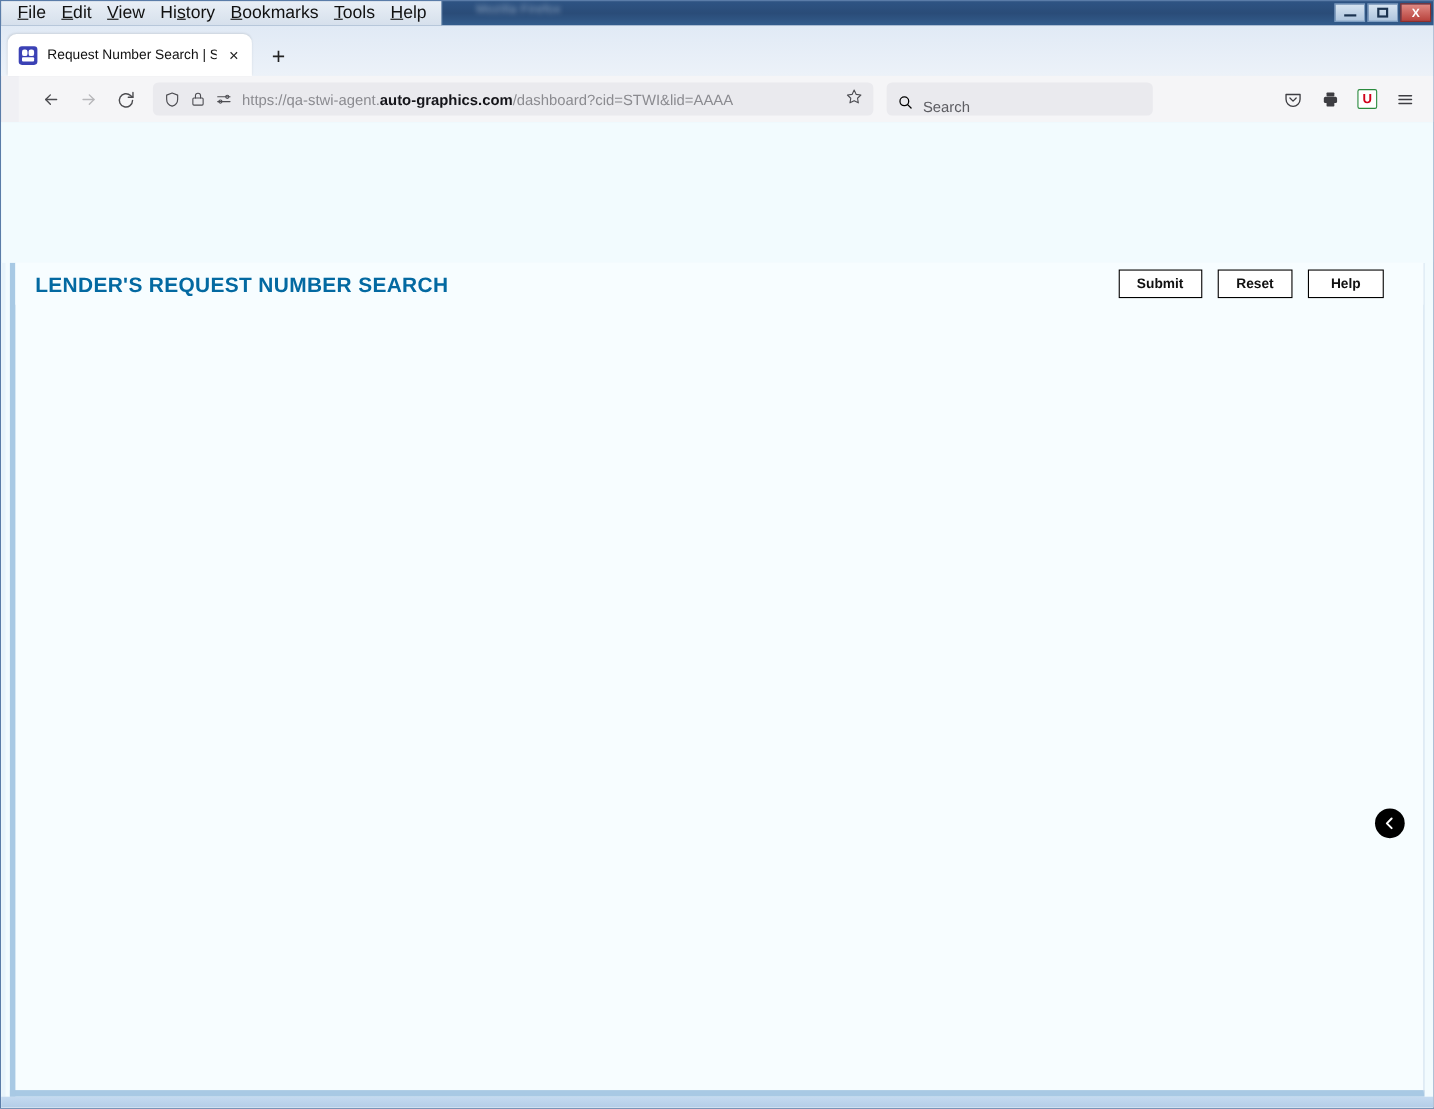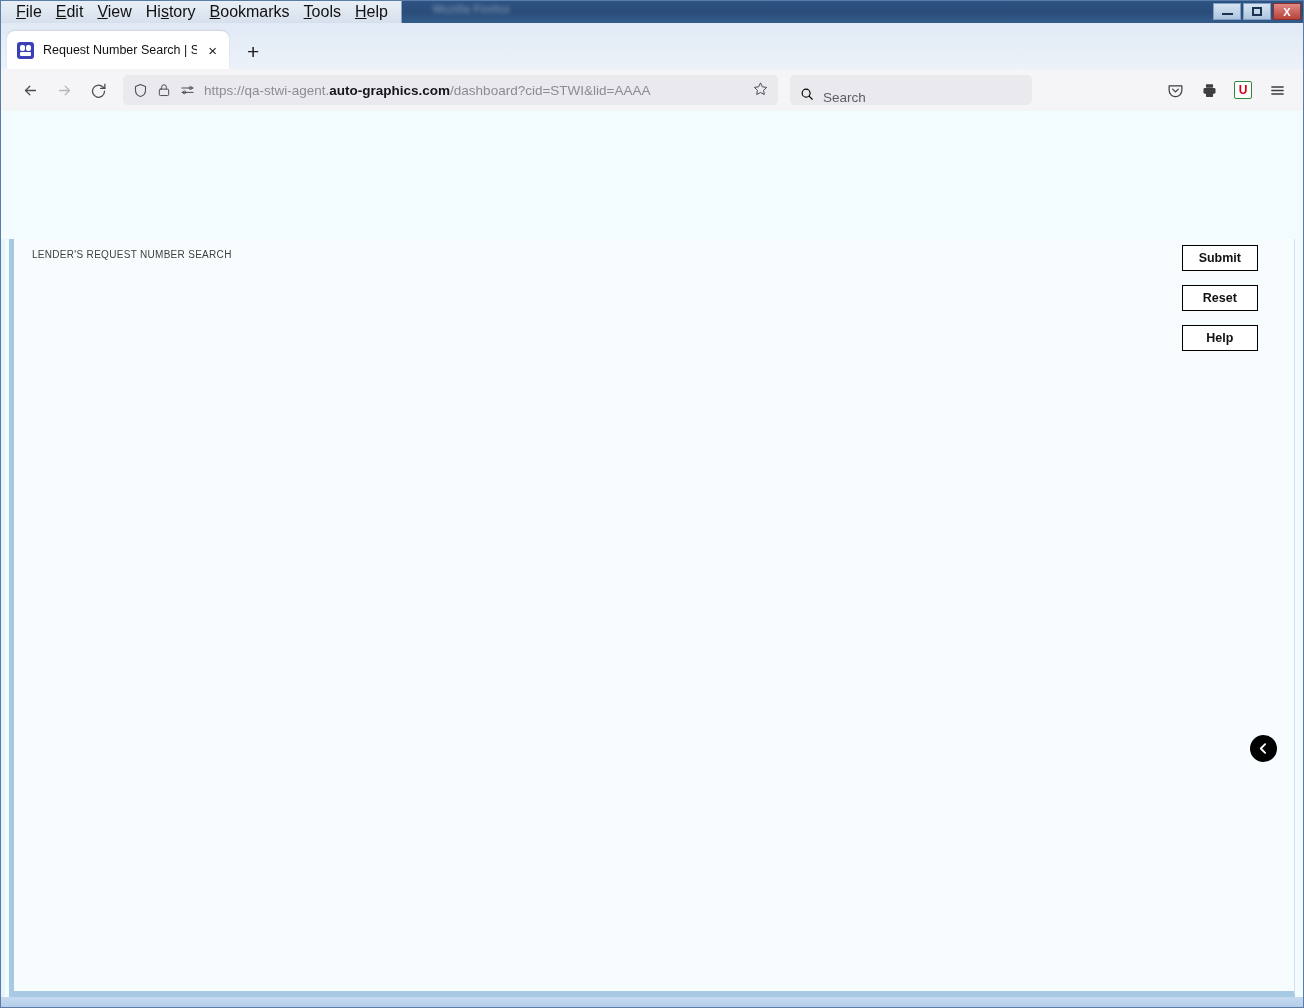--- a/index.html
+++ b/index.html
@@ -84,21 +84,21 @@
   }
   #tab-title {
     font-size: 12.5px; color: #111; white-space: nowrap; overflow: hidden;
     flex: 1 1 auto; text-overflow: clip;
   }
   #tab-close { font-size: 15px; color: #222; line-height: 1; padding: 0 2px; }
   #newtab { font-size: 21px; color: #222; margin: 0 0 7px 18px; line-height: 1; }
 
   #navbar {
     height: 42px; display: flex; align-items: center; gap: 0;
-    padding: 0 12px; background: #f5f5f7;
+    padding: 0 12px; background: #f5f5f7; margin-left: 16px;
   }
   .navbtn {
     width: 34px; height: 30px; display: flex; align-items: center; justify-content: center;
     color: #4c4c50; font-size: 17px;
   }
   .navbtn.fwd { color: #b7b7ba; }
   #urlbar {
     flex: 1 1 auto; height: 30px; margin-left: 8px;
     background: #eaeaee; border-radius: 5px;
     display: flex; align-items: center; gap: 9px; padding: 0 10px;
@@ -245,24 +245,24 @@
     border-left: 5px solid #a8c9e4;
     border-right: 1px solid #cfe0ee;
     border-bottom: 6px solid #a8c9e4;
   }
   #panel-titlerow {
     position: relative; height: 38px;
     background: #f7fdff;
   }
   #panel-title {
     position: absolute; left: 18px; top: 10px;
-    font-size: 10px; font-weight: normal; color: #404040; letter-spacing: .3px;
+    font-size: 19px; font-weight: bold; color: #0369a1; letter-spacing: .3px;
   }
   #panel-actions {
-    position: absolute; right: 36px; top: 6px; display: flex; gap: 14px; flex-direction: column;
+    position: absolute; right: 36px; top: 6px; display: flex; gap: 14px;
   }
   .action-btn {
     border: 1px solid #000; background: #fff;
     font-size: 12.5px; font-weight: bold; color: #111;
     padding: 5px 16px; line-height: 14px;
   }
   .action-btn.help { padding: 5px 20px; }
   #form-row {
     position: absolute; left: 0; top: 66px;
     display: flex; align-items: center;

